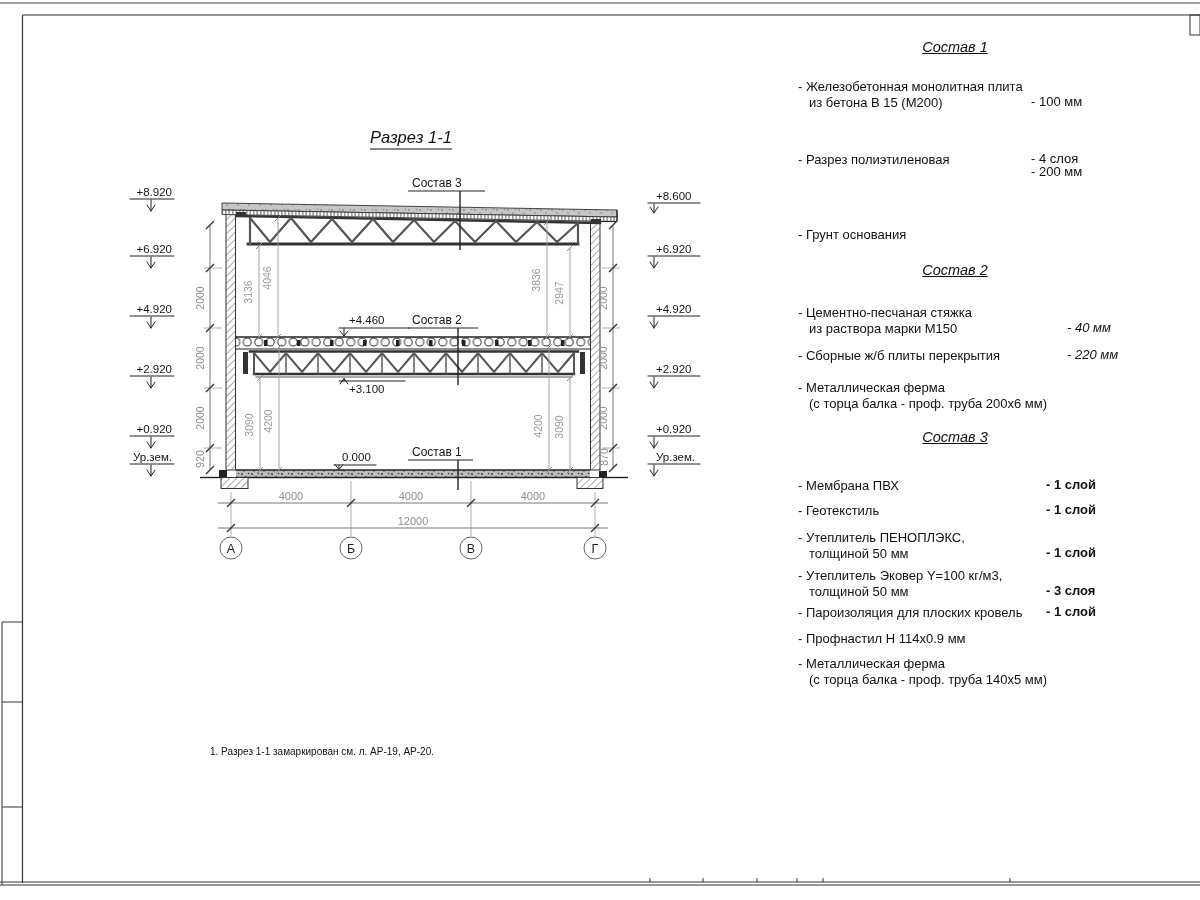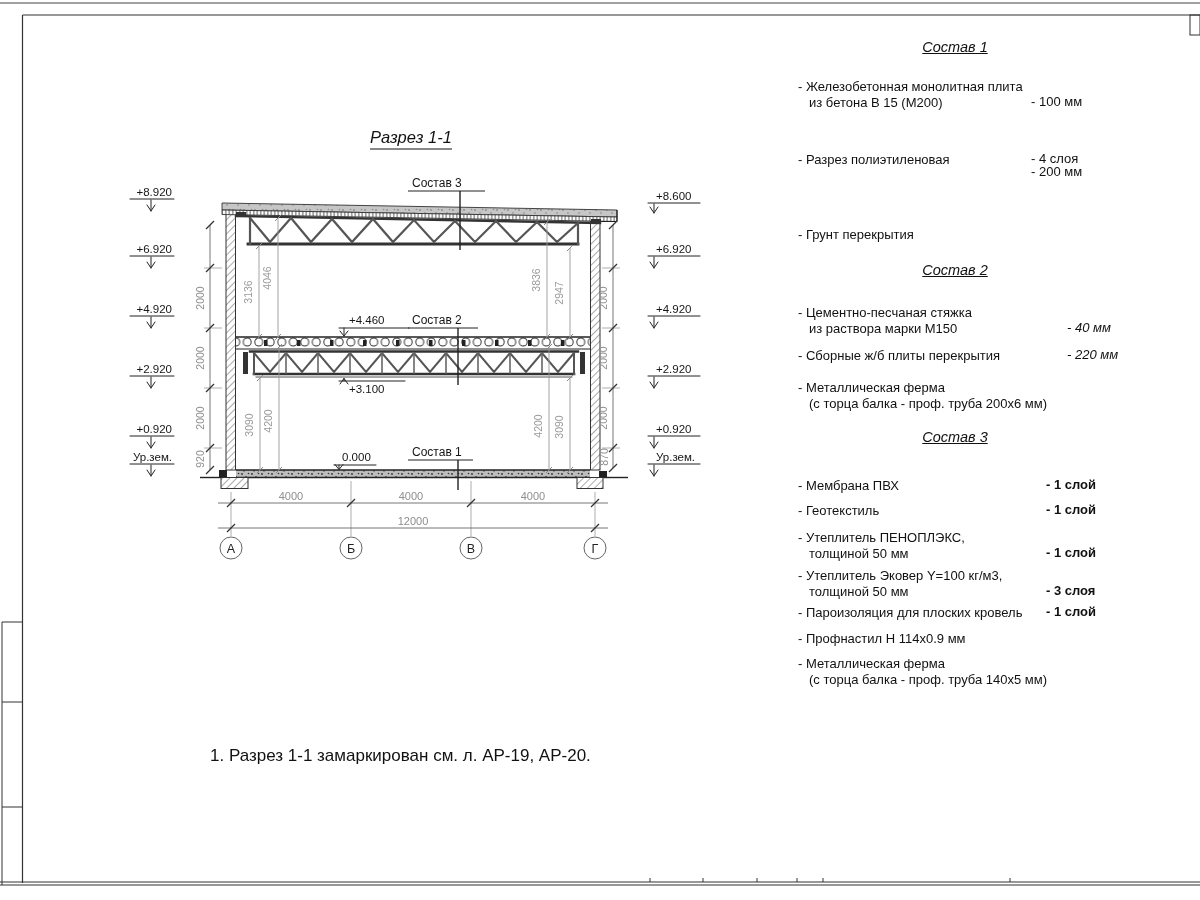--- a/index.html
+++ b/index.html
@@ -17,21 +17,21 @@
   
   #panel{position:absolute;left:790px;top:0;width:400px;height:760px;font-size:13px;line-height:15.5px;}
   #panel .heading{position:absolute;left:0;width:330px;text-align:center;font-style:italic;
     font-size:14.5px;text-decoration:underline;}
   #panel .item{position:absolute;left:8px;right:10px;white-space:pre-line;
     padding-left:11px;text-indent:-11px;}
   #panel .item .val{position:absolute;bottom:1px;white-space:nowrap;text-indent:0;}
   .s1 .val{left:233px;}
   .s2 .val{left:269px;font-style:italic;}
   .s3 .val{left:248px;font-weight:bold;}
-  #note{position:absolute;left:210px;top:746px;font-size:17px;}
+  #note{position:absolute;left:210px;top:746px;font-size:10px;}
 </style>
 </head>
 <body>
 
 <div id="sheet">
 
 <svg id="draw-svg" width="1200" height="900" viewBox="0 0 1200 900">
   <defs>
     <pattern id="hatch" width="5" height="5" patternUnits="userSpaceOnUse" patternTransform="rotate(45)">
       <rect width="5" height="5" fill="#fff"></rect>
@@ -403,21 +403,21 @@
   </g>
 </svg>
 
 <div id="panel">
 
   <div class="heading" style="top:40px">Состав 1</div>
   <div class="item s1" style="top:79px"><span>- Железобетонная  монолитная плита
 из бетона В 15 (М200)</span><span class="val">- 100 мм</span></div>
   <div class="item s1" style="top:152px"><span>- Разрез полиэтиленовая</span><span class="val">- 4 слоя</span></div>
   <div class="item s1" style="top:180px"><span class="val">- 200 мм</span></div>
-  <div class="item s1" style="top:227px"><span>- Грунт перекрытия</span></div>
+  <div class="item s1" style="top:227px"><span>- Грунт основания</span></div>
 
   <div class="heading" style="top:263px">Состав 2</div>
   <div class="item s2" style="top:305px"><span>- Цементно-песчаная стяжка
 из раствора марки М150</span><span class="val">- 40 мм</span></div>
   <div class="item s2" style="top:348px"><span>- Сборные ж/б плиты перекрытия</span><span class="val">- 220 мм</span></div>
   <div class="item s2" style="top:380px"><span>- Металлическая ферма
 (с торца балка - проф. труба 200x6 мм)</span></div>
 
   <div class="heading" style="top:430px">Состав 3</div>
   <div class="item s3" style="top:478px"><span>- Мембрана ПВХ</span><span class="val">- 1 слой</span></div>

